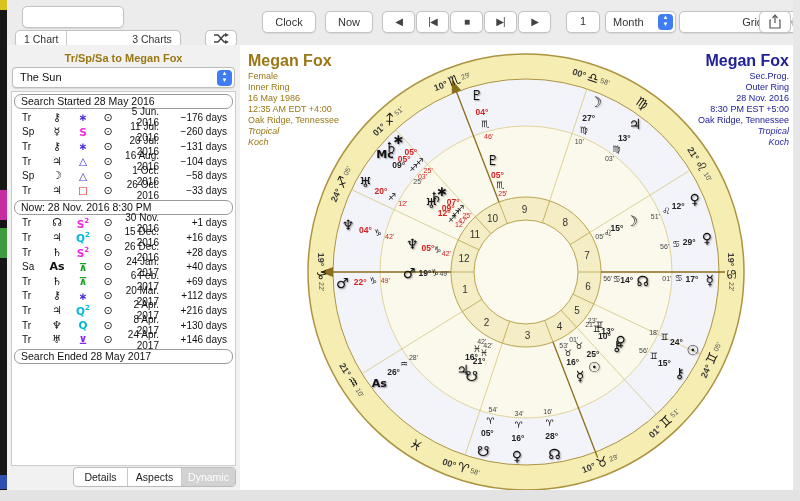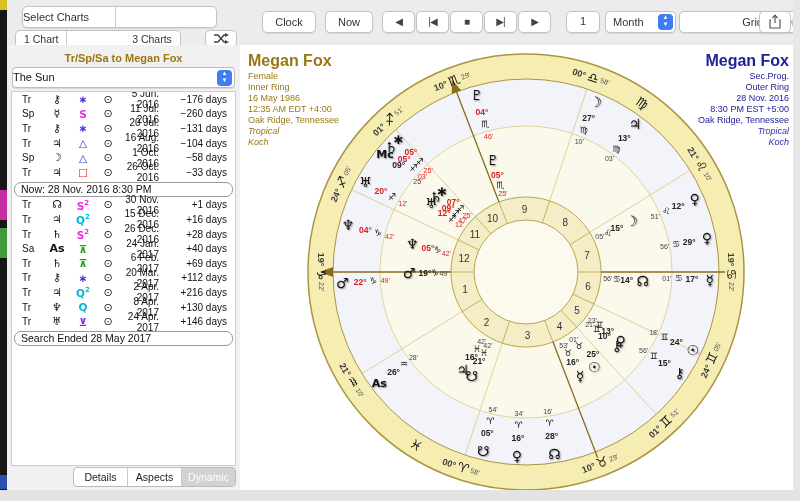--- a/index.html
+++ b/index.html
@@ -20,21 +20,21 @@
   .seg.small{height:16px;}
   .seg.small>div{font-size:10.5px;line-height:16px;padding:0 8px;}
   .mediabtn{width:31px;font-size:10px;letter-spacing:-1px;color:#444;}
   #stepfield{text-align:center;font-size:11px;line-height:18px;}
   .stepper{position:absolute;right:2px;top:2px;width:15px;height:16px;background:#3f7cf6;border-radius:4px;color:#fff;
            font-size:6px;line-height:7px;text-align:center;}
   
   #sidebar{position:absolute;left:0;top:45px;width:233px;height:445px;background:#f1f1f1;border-right:1px solid #c9c9c9;}
   #sb-title{position:absolute;top:7px;left:0;right:0;text-align:center;font-size:11px;font-weight:bold;color:#9a7714;}
   #sb-select{position:absolute;top:22px;left:5px;right:5px;height:19px;background:#fff;border:1px solid #bdbdbd;border-radius:4px;
-             font-size:11px;line-height:19px;color:#111;box-shadow:0 .5px 1px rgba(0,0,0,.1);}
+             font-size:11px;line-height:19px;padding-left:7px;color:#111;box-shadow:0 .5px 1px rgba(0,0,0,.1);}
   #sb-list{position:absolute;top:46px;left:4px;right:4px;bottom:24px;background:#fff;border:1px solid #ccc;overflow:hidden;}
   .pill{margin:2px 2px 1px 2px;border:1px solid #999;border-radius:7px;font-size:10.5px;color:#111;padding:0 6px;height:13px;line-height:13px;white-space:nowrap;}
   .trow{display:flex;align-items:center;height:14.6px;font-size:10px;color:#111;padding:0 4px;}
   .trow .c-type{width:22px;padding-left:6px;}
   .trow .c-p{width:26px;text-align:center;font-weight:bold;font-size:11px;}
   .trow .c-a{width:26px;text-align:center;font-weight:bold;font-size:10.5px;}
   .trow .c-a sup{font-size:7px;}
   .trow .c-o{width:24px;text-align:center;font-size:11px;}
   .trow .c-date{flex:1;text-align:right;padding-right:10px;font-size:10px;}
   .trow .c-days{width:58px;text-align:right;padding-right:4px;font-size:10px;}
@@ -74,21 +74,20 @@
   <div class="blob" style="top:0;height:10px;background:#d8c21e;"></div>
   <div class="blob" style="top:190px;height:30px;background:#c52da0;"></div>
   <div class="blob" style="top:228px;height:30px;background:#3f9a3d;"></div>
   <div class="blob" style="top:475px;height:14px;background:#2d4fb0;"></div>
 </div>
 
 <div id="window">
 
   <div id="toolbar">
     <div class="seg" style="left:15px;top:6px;">
-      <div style="width:92px;padding:0;">Select Charts</div>
       <div class="on" style="width:100px;padding:0;">Chart Explorer</div>
     </div>
     <div class="seg small" style="left:8px;top:30px;" id="count-tabs">
         <div>1 Chart</div>
         <div class="on">2 Charts</div>
         <div>3 Charts</div>
       </div>
     <div class="btn" style="left:198px;top:30px;width:30px;height:15px;">
       <svg class="shuffle-svg" width="16" height="11" viewBox="0 0 16 11">
         <g stroke="#444" stroke-width="1.4" fill="none">
@@ -129,20 +128,21 @@
       <div class="btn mediabtn" style="left: 511px; top: 11px;">▶</div>
     </div>
 
   <div id="sidebar">
     <div id="sb-title">Tr/Sp/Sa to Megan Fox</div>
     <div id="sb-select">
       <span>The Sun</span>
       <span class="stepper">▲<br>▼</span>
     </div>
     <div id="sb-list">
+      <div class="pill">Search Started 28 May 2016</div>
       <div id="rows-before">
           <div class="trow">
             <span class="c-type">Tr</span>
             <span class="c-p glyph">⚷</span>
             <span class="c-a glyph" style="color:#4b2be0">∗</span>
             <span class="c-o glyph">⊙</span>
             <span class="c-date">5 Jun. 2016</span>
             <span class="c-days">−176 days</span>
           </div>
           <div class="trow">

